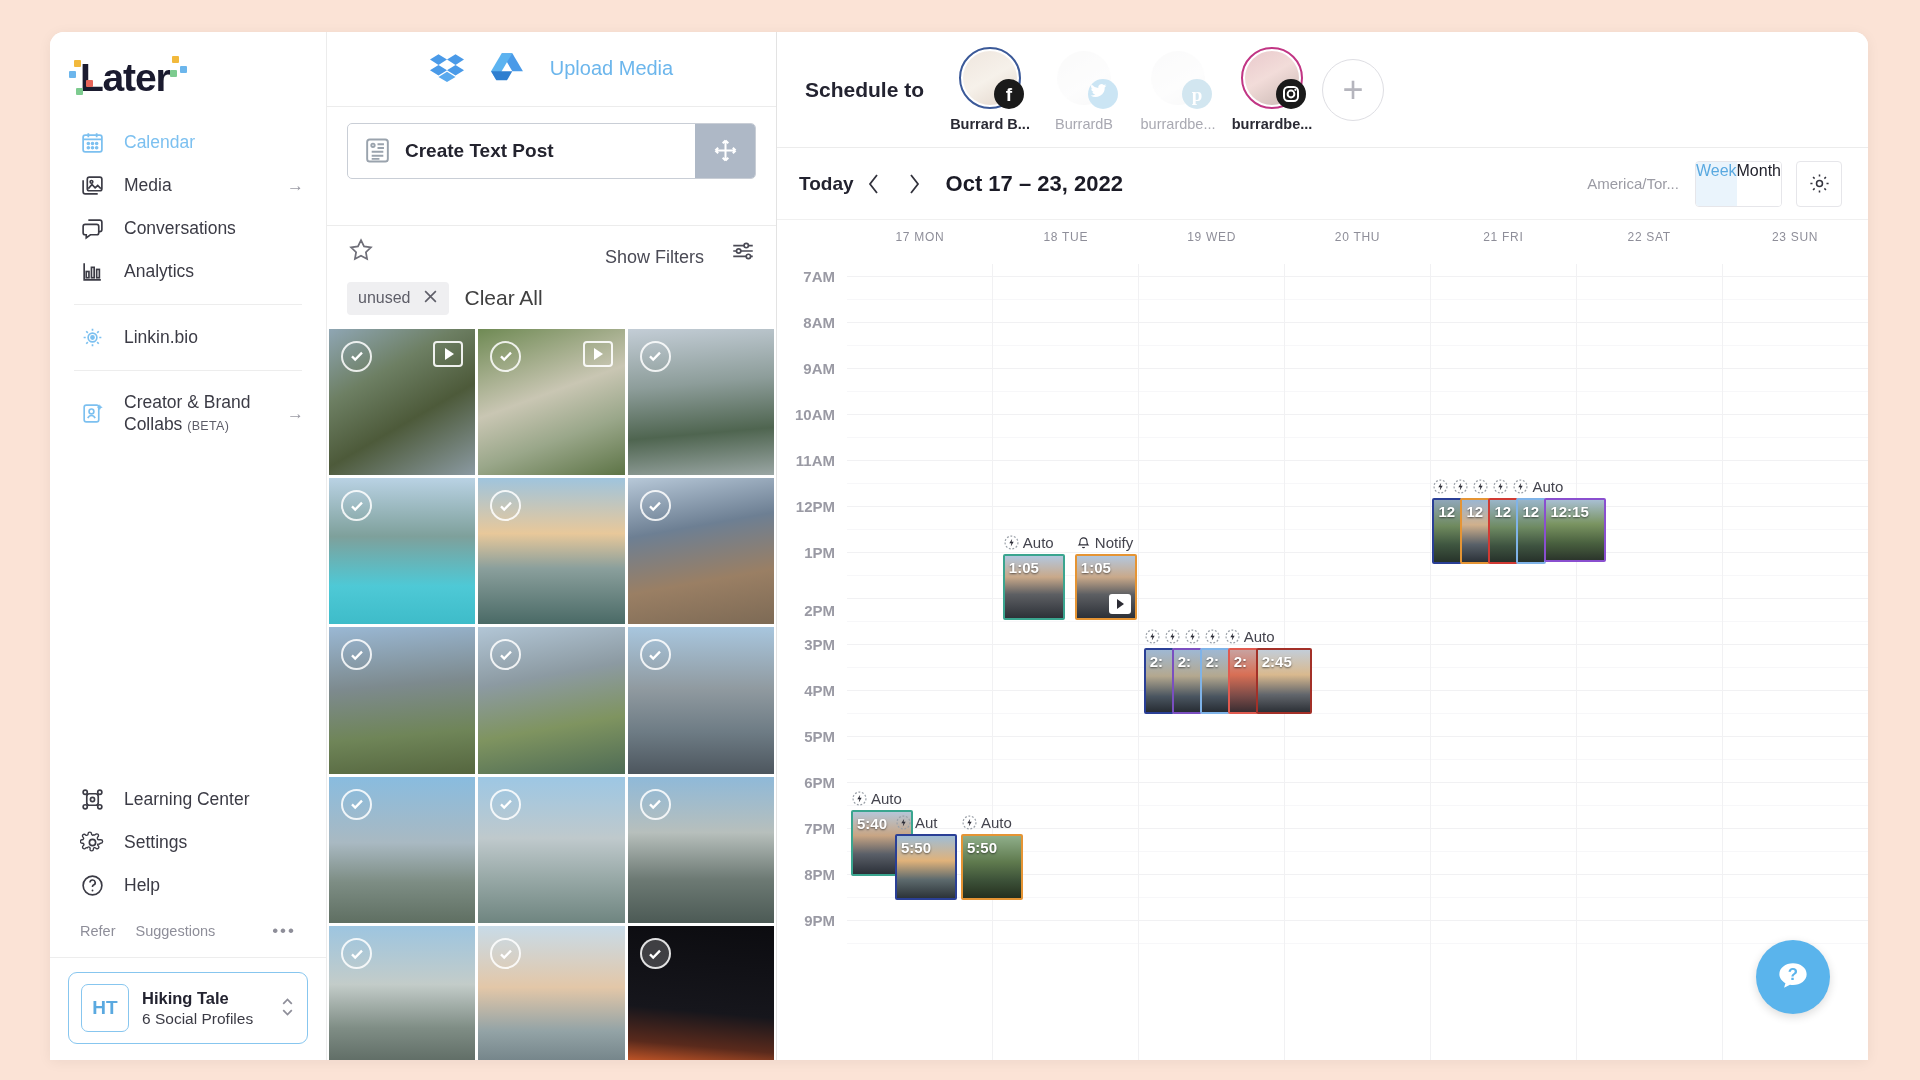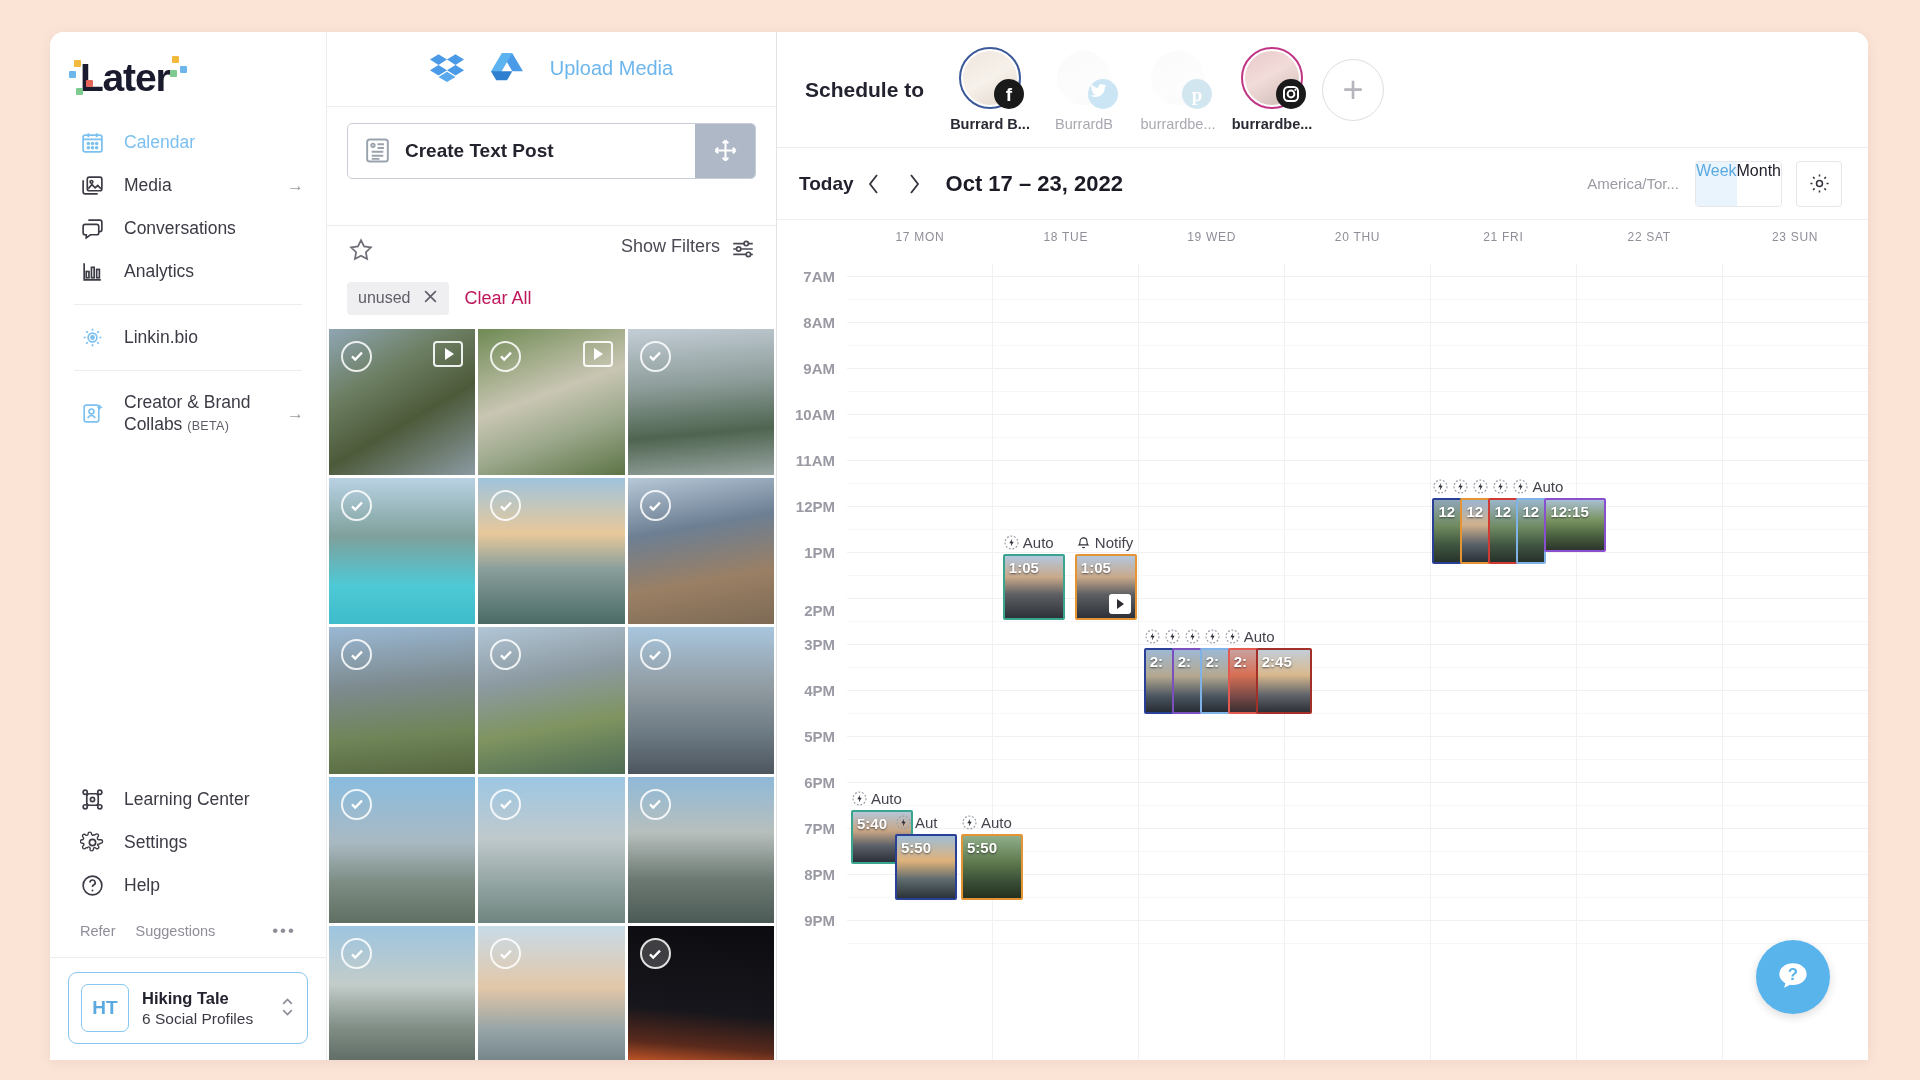--- a/index.html
+++ b/index.html
@@ -95,34 +95,34 @@
   .create-box .cb-label {
     display: flex; align-items: center;
     font-size: 19px; font-weight: bold; color: #23232e; flex: 1;
   }
   .drag-handle {
     width: 60px; flex: 0 0 60px; background: #aeb8c6;
     display: flex; align-items: center; justify-content: center;
     cursor: grab;
   }
   .filter-row {
-    display: flex; align-items: flex-start;
+    display: flex; align-items: flex-end;
     padding: 10px 20px 14px 20px; border-top: 1px solid #ececec;
-    gap: 10px;
+    gap: 26px;
     margin-top: 32px;
   }
   .show-filters { margin-left: auto; font-size: 18px; color: #4a4a55; cursor: pointer; }
   .chip-row { display: flex; align-items: center; gap: 16px; padding: 0 20px 14px 20px; }
   .chip {
     display: inline-flex; align-items: center; gap: 12px;
     background: #efeff1; border-radius: 4px;
     padding: 7px 11px; font-size: 16px; color: #5e5e68; cursor: pointer;
   }
   .chip .x { font-size: 16px; color: #5e5e68; }
-  .clear-all { font-size: 18px; color: #be185d; cursor: pointer; }
+  .clear-all { font-size: 21px; color: #404040; cursor: pointer; }
   .grid { display: grid; grid-template-columns: repeat(3, 1fr); gap: 3px; padding: 0 2px; overflow: hidden; }
   .thumb { position: relative; width: 100%; padding-top: 100%; overflow: hidden; cursor: pointer; }
   .thumb .inner { position: absolute; inset: 0; }
   .check {
     position: absolute; left: 12px; top: 12px;
     width: 31px; height: 31px; border-radius: 50%;
     border: 2.4px solid rgba(255,255,255,.85);
     display: flex; align-items: center; justify-content: center;
     color: #fff; font-size: 16px;
   }
@@ -875,38 +875,38 @@
                 <span class="ev-time">12</span>
               </div>
               <div class="ev-post" style="width: 30px; height: 66px; border-color: rgb(209, 58, 51); margin-left: -2px;">
                 <div class="pimg" style="background:linear-gradient(180deg,#9ab5c9 0%,#6e8a62 44%,#3e5340 74%,#26312a 100%)"></div>
                 <span class="ev-time">12</span>
               </div>
               <div class="ev-post" style="width: 30px; height: 66px; border-color: rgb(127, 179, 232); margin-left: -2px;">
                 <div class="pimg" style="background:linear-gradient(180deg,#9ab5c9 0%,#6e8a62 44%,#3e5340 74%,#26312a 100%)"></div>
                 <span class="ev-time">12</span>
               </div>
-              <div class="ev-post" style="width: 62px; height: 54px; border-color: rgb(138, 79, 207); margin-left: -2px;">
+              <div class="ev-post" style="width: 62px; height: 64px; border-color: rgb(138, 79, 207); margin-left: -2px;">
                 <div class="pimg" style="background:linear-gradient(180deg,#a8bfd2 0%,#7a9461 40%,#49603f 72%,#2b352b 100%)"></div>
                 <span class="ev-time">12:15</span>
               </div>
             </div>
           </div>
           <div class="ev-group" style="left: 4px; top: 524px;">
             <div class="ev-tag-row">
               <span class="ev-tag">
                 <svg class="g" viewBox="0 0 20 20" fill="none">
                   <circle cx="10" cy="10" r="7.6" stroke="#9aa0a8" stroke-width="1.4" stroke-dasharray="2.2 2"></circle>
                   <path d="M10.8 5.6L7.4 10.8h2.4l-.6 3.8 3.4-5.4h-2.4z" fill="#2f2f39"></path>
                 </svg>
                 <span>Auto</span>
               </span>
             </div>
             <div class="ev-imgs">
-              <div class="ev-post" style="width: 62px; height: 54px; border-color: rgb(58, 165, 143);">
+              <div class="ev-post" style="width: 62px; height: 66px; border-color: rgb(58, 165, 143);">
                 <div class="pimg" style="background:linear-gradient(180deg,#b6c6d8 0%,#c8a584 38%,#5a5f68 68%,#2b3038 100%)"></div>
                 <span class="ev-time">5:40</span>
               </div>
             </div>
           </div>
           <div class="ev-group" style="left: 48px; top: 548px;">
             <div class="ev-tag-row">
               <span class="ev-tag">
                 <svg class="g" viewBox="0 0 20 20" fill="none">
                   <circle cx="10" cy="10" r="7.6" stroke="#9aa0a8" stroke-width="1.4" stroke-dasharray="2.2 2"></circle>

